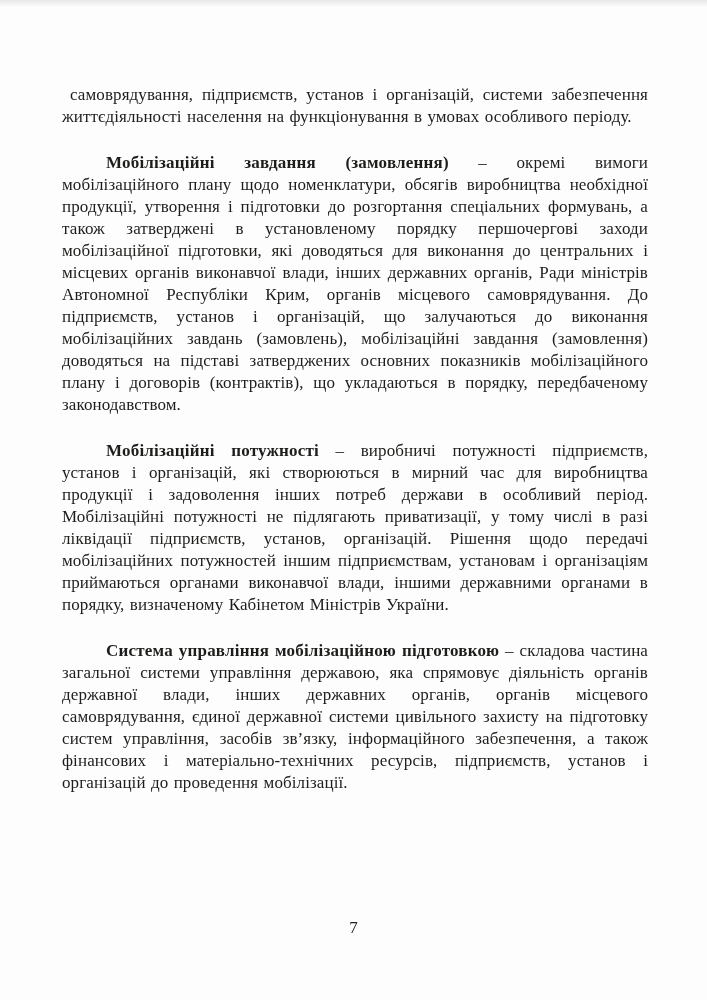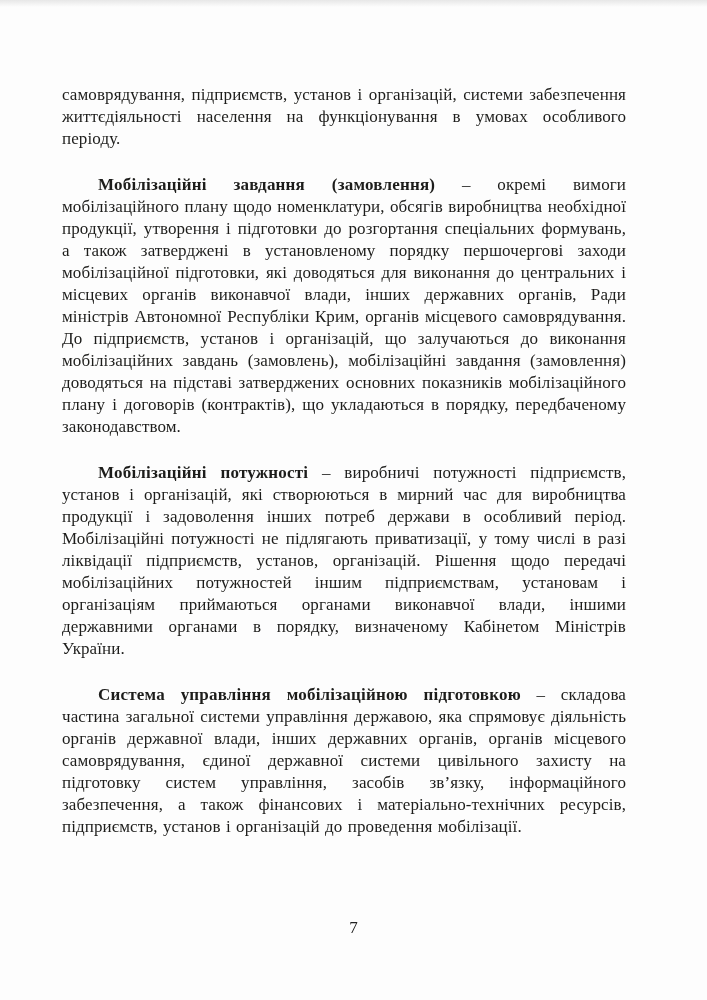--- a/index.html
+++ b/index.html
@@ -20,37 +20,38 @@
     height: 7px;
     background: linear-gradient(#e7e7e7, rgba(255,255,255,0));
   }
   .page {
     position: absolute;
     top: 0;
     left: 0;
     width: 707px;
     height: 1000px;
     box-sizing: border-box;
-    padding: 84px 81px 0 62px;
+    padding: 84px 59px 0 62px;
     color: #1d1d1b;
   }
   .page p {
     margin: 0 0 24px 0;
     font-size: 17px;
     line-height: 22px;
     text-align: justify;
     word-spacing: 1px;
     letter-spacing: 0.1px;
   }
   .page p.indent {
     text-indent: 36px;
   }
   .page p b {
     font-weight: bold;
     letter-spacing: 0.2px;
+    margin-left: 8px;
   }
   .page-number {
     position: absolute;
     top: 918px;
     left: 0;
     width: 707px;
     text-align: center;
     font-size: 17px;
     color: #222;
   }

